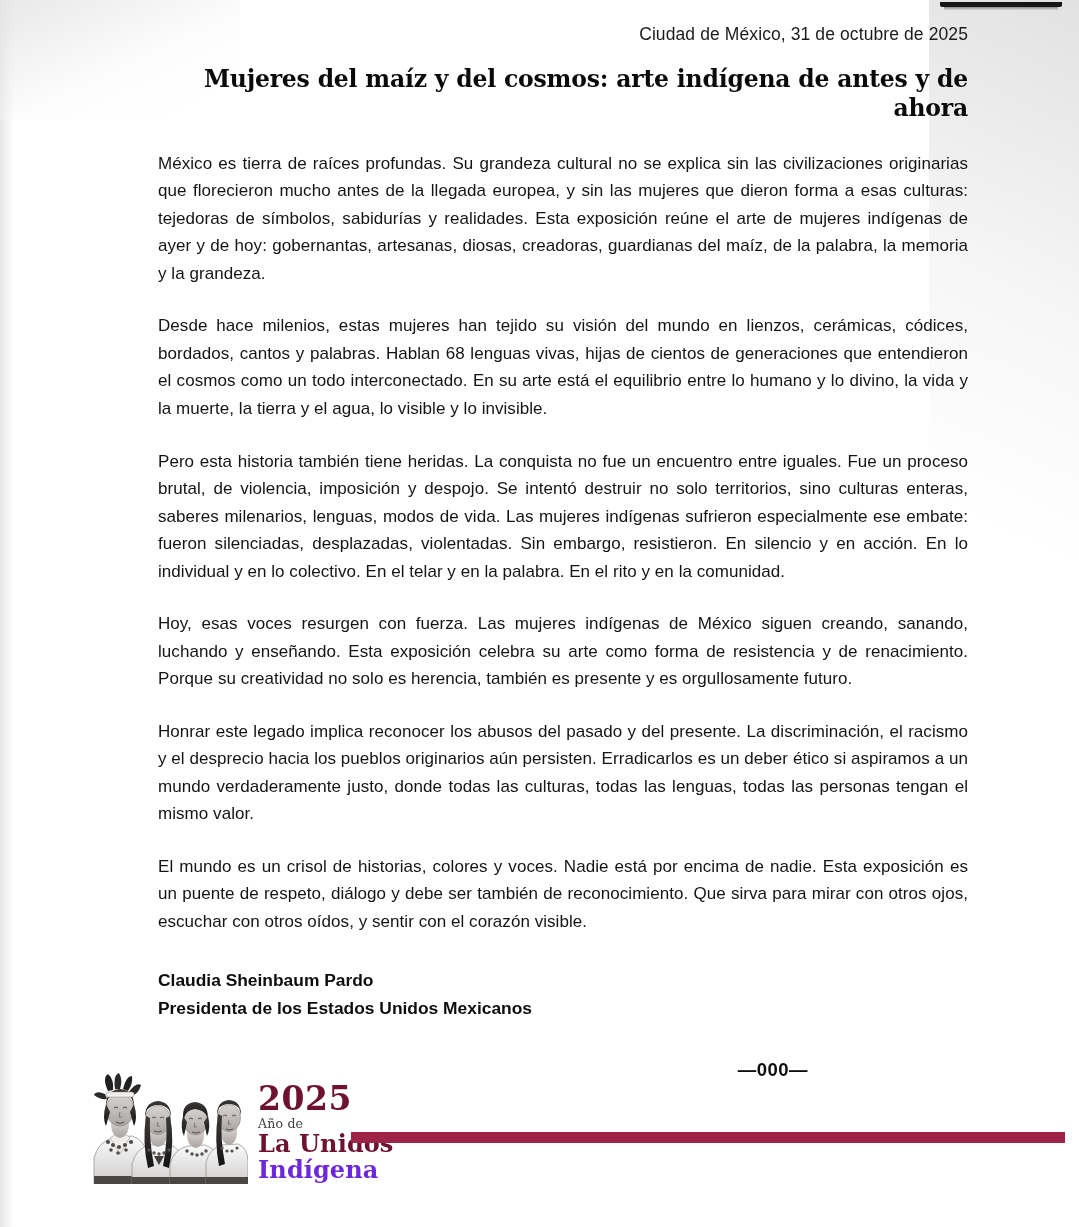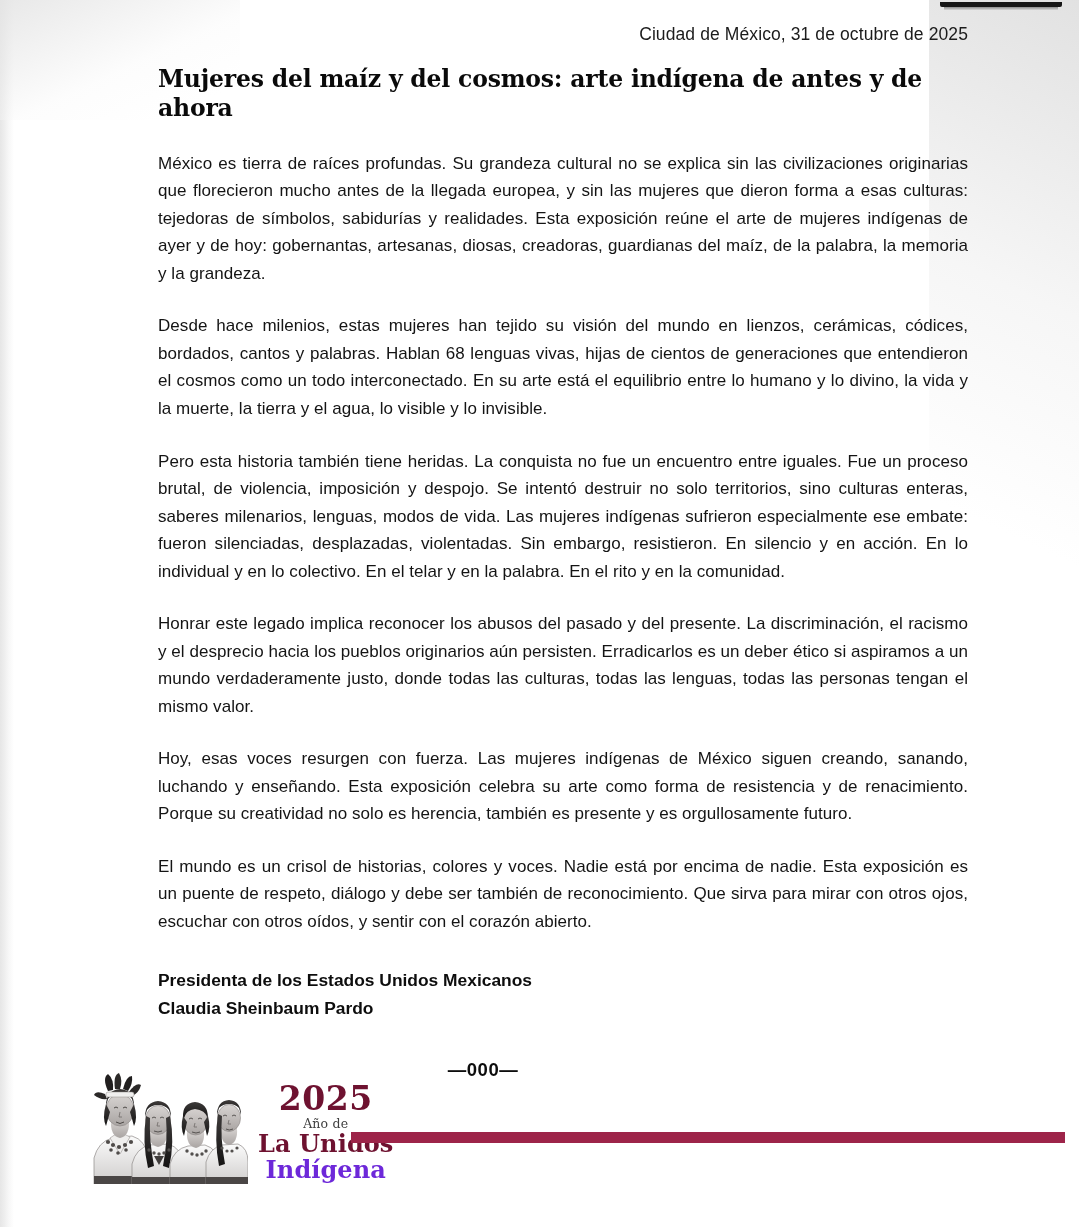--- a/index.html
+++ b/index.html
@@ -79,21 +79,21 @@
   .dateline {
     text-align: right;
     font-size: 17.5px;
     color: #1b1b1b;
     letter-spacing: 0.1px;
     margin-top: 24px;
     line-height: 1.2;
   }
 
   .doc-title {
-    text-align: left;
+    text-align: right;
     font-family: "DejaVu Serif", serif;
     font-weight: bold;
     font-size: 23.5px;
     color: #0a0a0a;
     margin-top: 20px;
     letter-spacing: -0.2px;
     line-height: 1.25;
   }
 
   .para {
@@ -111,21 +111,21 @@
   .signature {
     margin-top: 30px;
     font-weight: bold;
     font-size: 17.4px;
     line-height: 1.66;
     color: #0d0d0d;
   }
 
   .end-mark {
     margin-top: 36px;
-    text-align: center;
+    text-align: right;
     font-weight: bold;
     font-size: 18.5px;
     color: #0d0d0d;
     padding-right: 160px;
     letter-spacing: 0.5px;
   }
 
   
   .footer {
     position: absolute;
@@ -150,21 +150,21 @@
     position: relative;
     flex: 0 0 auto;
   }
 
   .logo-text {
     margin-left: 10px;
     padding-bottom: 2px;
     color: #7b1536;
     font-family: "DejaVu Serif", serif;
     line-height: 1;
-    text-align: center;
+    text-align: left;
   }
   .logo-year {
     font-size: 33px;
     font-weight: bold;
     letter-spacing: 0.5px;
     color: #6e1230;
   }
   .logo-ano {
     font-size: 12.5px;
     margin-top: 3px;
@@ -205,28 +205,28 @@
   <div class="doc-body">
 
     <div class="dateline">Ciudad de México, 31 de octubre de 2025</div>
 
     <h1 class="doc-title">Mujeres del maíz y del cosmos: arte indígena de antes y de ahora</h1>
 
     <div id="paragraphs">
         <p class="para">México es tierra de raíces profundas. Su grandeza cultural no se explica sin las civilizaciones originarias que florecieron mucho antes de la llegada europea, y sin las mujeres que dieron forma a esas culturas: tejedoras de símbolos, sabidurías y realidades. Esta exposición reúne el arte de mujeres indígenas de ayer y de hoy: gobernantas, artesanas, diosas, creadoras, guardianas del maíz, de la palabra, la memoria y la grandeza.</p>
         <p class="para">Desde hace milenios, estas mujeres han tejido su visión del mundo en lienzos, cerámicas, códices, bordados, cantos y palabras. Hablan 68 lenguas vivas, hijas de cientos de generaciones que entendieron el cosmos como un todo interconectado. En su arte está el equilibrio entre lo humano y lo divino, la vida y la muerte, la tierra y el agua, lo visible y lo invisible.</p>
         <p class="para">Pero esta historia también tiene heridas. La conquista no fue un encuentro entre iguales. Fue un proceso brutal, de violencia, imposición y despojo. Se intentó destruir no solo territorios, sino culturas enteras, saberes milenarios, lenguas, modos de vida. Las mujeres indígenas sufrieron especialmente ese embate: fueron silenciadas, desplazadas, violentadas. Sin embargo, resistieron. En silencio y en acción. En lo individual y en lo colectivo. En el telar y en la palabra. En el rito y en la comunidad.</p>
+        <p class="para">Hoy, esas voces resurgen con fuerza. Las mujeres indígenas de México siguen creando, sanando, luchando y enseñando. Esta exposición celebra su arte como forma de resistencia y de renacimiento. Porque su creatividad no solo es herencia, también es presente y es orgullosamente futuro.</p>
         <p class="para">Honrar este legado implica reconocer los abusos del pasado y del presente. La discriminación, el racismo y el desprecio hacia los pueblos originarios aún persisten. Erradicarlos es un deber ético si aspiramos a un mundo verdaderamente justo, donde todas las culturas, todas las lenguas, todas las personas tengan el mismo valor.</p>
-        <p class="para">Hoy, esas voces resurgen con fuerza. Las mujeres indígenas de México siguen creando, sanando, luchando y enseñando. Esta exposición celebra su arte como forma de resistencia y de renacimiento. Porque su creatividad no solo es herencia, también es presente y es orgullosamente futuro.</p>
-        <p class="para">El mundo es un crisol de historias, colores y voces. Nadie está por encima de nadie. Esta exposición es un puente de respeto, diálogo y debe ser también de reconocimiento. Que sirva para mirar con otros ojos, escuchar con otros oídos, y sentir con el corazón abierto.</p>
+        <p class="para">El mundo es un crisol de historias, colores y voces. Nadie está por encima de nadie. Esta exposición es un puente de respeto, diálogo y debe ser también de reconocimiento. Que sirva para mirar con otros ojos, escuchar con otros oídos, y sentir con el corazón visible.</p>
       </div>
 
     <div class="signature">
+      <div>Claudia Sheinbaum Pardo</div>
       <div>Presidenta de los Estados Unidos Mexicanos</div>
-      <div>Claudia Sheinbaum Pardo</div>
     </div>
 
     <div class="end-mark">—000—</div>
   </div>
 
   <div class="footer">
 
     <div class="footer-logo">
 
       <div class="logo-art">

